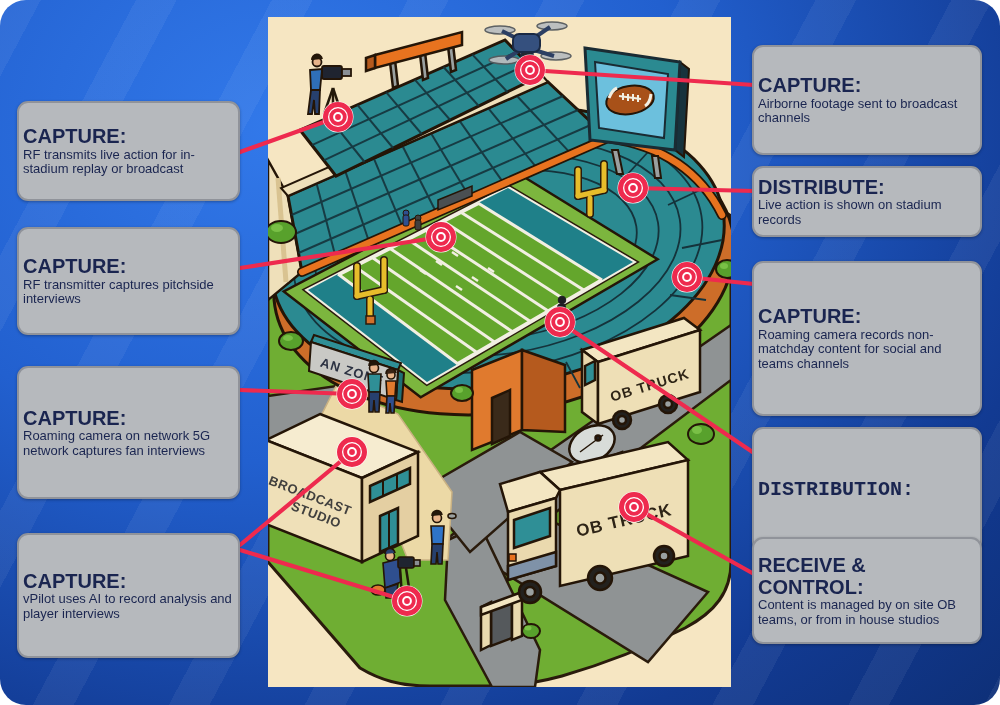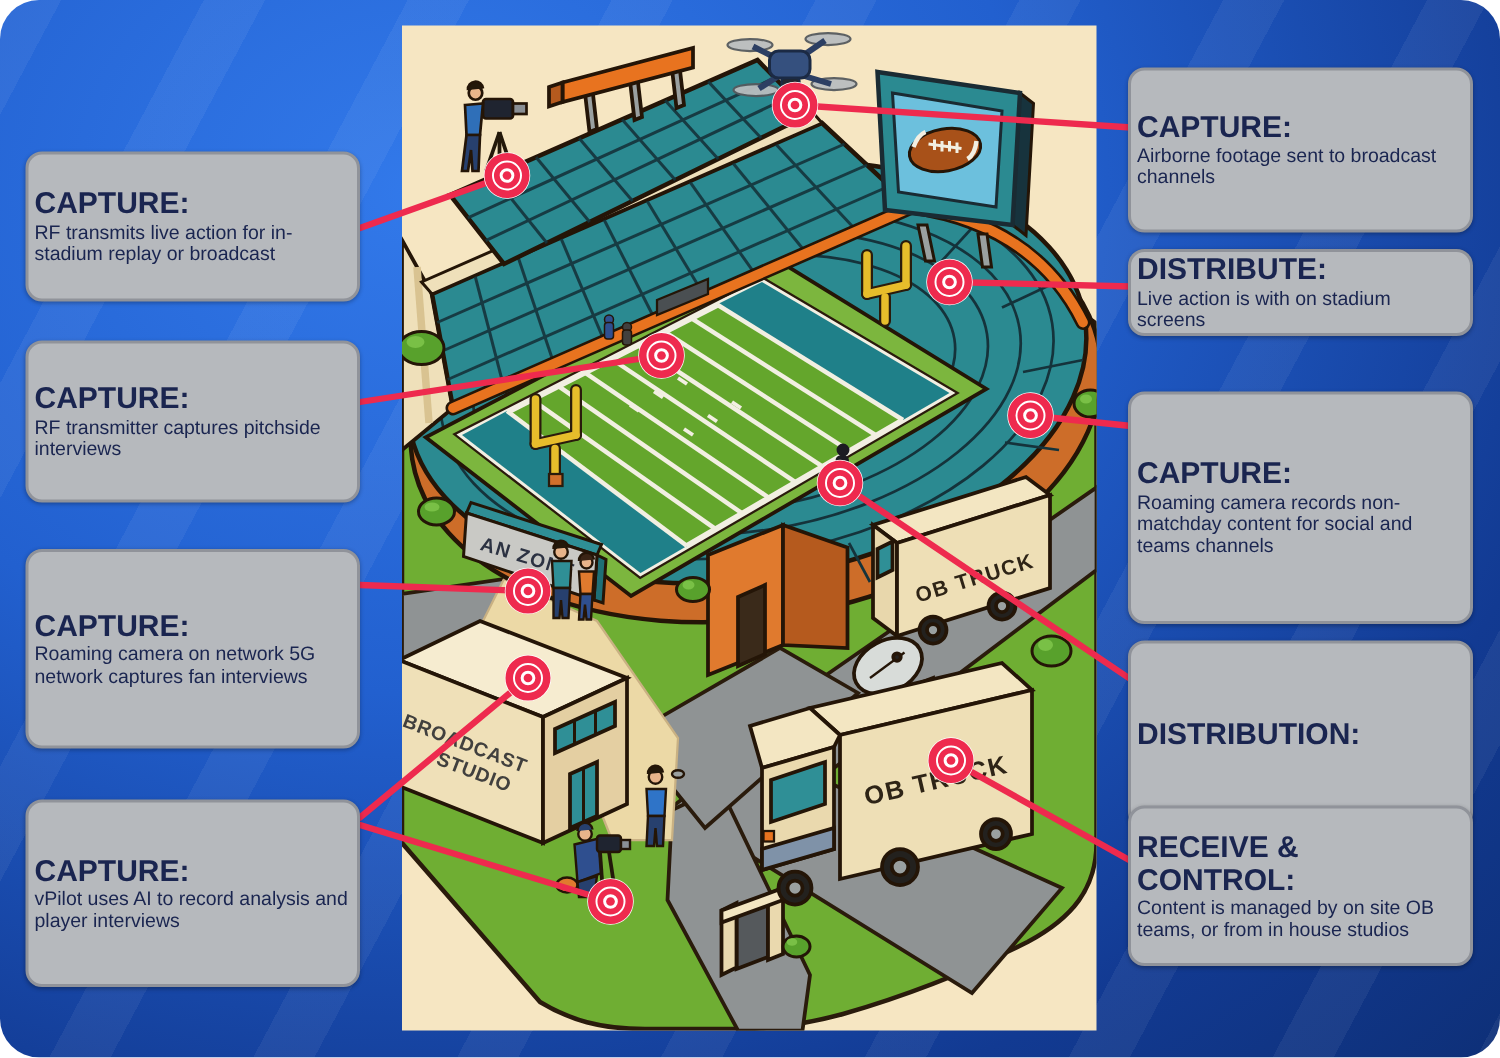--- a/index.html
+++ b/index.html
@@ -27,22 +27,22 @@
     box-shadow:0 1px 3px rgba(0,0,0,.3);
     color:#1a2550;padding:5px 4px;
     display:flex;flex-direction:column;justify-content:center;
   }
   .co .t{font-weight:800;font-size:20px;line-height:1.12;}
   .co .b{font-size:13px;line-height:1.12;}
   .colL{left:17px;width:223px;}
   .colR{left:752px;width:230px;}
   #L1{top:101px;height:100px;} #L2{top:227px;height:108px;}
   #L3{top:366px;height:133px;} #L4{top:533px;height:125px;}
-  #R1{top:45px;height:110px;}  #R2{top:166px;height:58px;}
-  #R3{top:261px;height:155px;} #R4{top:427px;height:126px;}
+  #R1{top:45px;height:110px;}  #R2{top:166px;height:71px;}
+  #R3{top:261px;height:155px;} #R4{top:427px;height:126px;font-family:Liberation Mono, monospace;}
   #R5{top:537px;height:107px;}
 </style>
 </head>
 <body>
 
 <div class="page">
 
   <div class="panel">
     <svg viewBox="268 17 463 670" width="463" height="670">
 
@@ -449,21 +449,21 @@
     <div class="t">CAPTURE:</div>
     <div class="b">vPilot uses AI to record analysis and player interviews</div>
   </div>
 
   <div class="co colR" id="R1">
     <div class="t">CAPTURE:</div>
     <div class="b">Airborne footage sent to broadcast channels</div>
   </div>
   <div class="co colR" id="R2">
     <div class="t">DISTRIBUTE:</div>
-    <div class="b">Live action is with on stadium screens</div>
+    <div class="b">Live action is shown on stadium records</div>
   </div>
   <div class="co colR" id="R3">
     <div class="t">CAPTURE:</div>
     <div class="b">Roaming camera records non-matchday content for social and teams channels</div>
   </div>
   <div class="co colR" id="R4">
     <div class="t">DISTRIBUTION:</div>
   </div>
   <div class="co colR" id="R5">
     <div class="t">RECEIVE &amp; CONTROL:</div>

